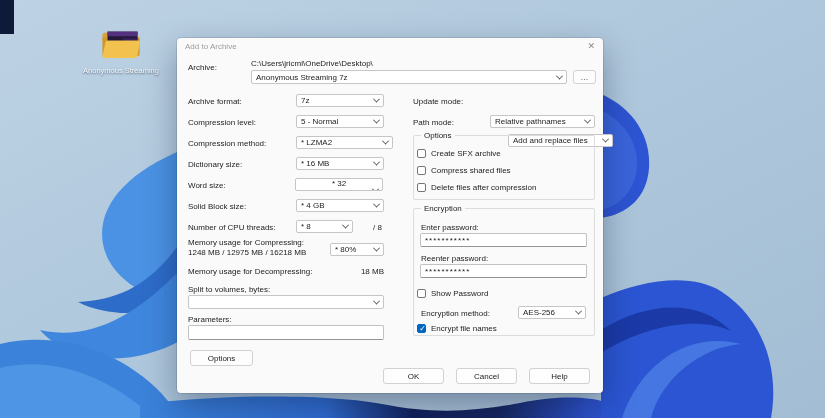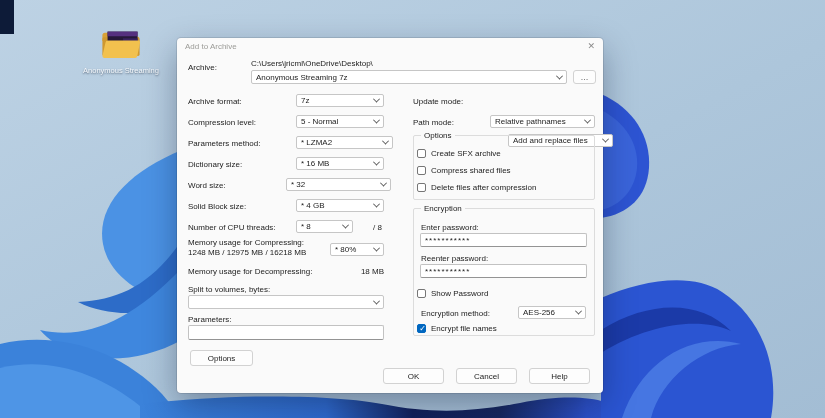--- a/index.html
+++ b/index.html
@@ -131,34 +131,34 @@
       <span>7z</span>
         <span class="chev"></span>
     </div>
 
     <div class="lbl" style="left:11px;top:80px;">Compression level:</div>
     <div class="combo" style="left:119px;top:77px;width:88px;">
       <span>5 - Normal</span>
         <span class="chev"></span>
     </div>
 
-    <div class="lbl" style="left:11px;top:101px;">Parameters method:</div>
+    <div class="lbl" style="left:11px;top:101px;">Compression method:</div>
     <div class="combo" style="left:119px;top:98px;width:97px;">
       <span>* LZMA2</span>
         <span class="chev"></span>
     </div>
 
     <div class="lbl" style="left:11px;top:122px;">Dictionary size:</div>
     <div class="combo" style="left:119px;top:119px;width:88px;">
       <span>* 16 MB</span>
         <span class="chev"></span>
     </div>
 
     <div class="lbl" style="left:11px;top:143px;">Word size:</div>
-    <div class="combo" style="left:109px;top:140px;width:105px;">
+    <div class="combo" style="left:118px;top:140px;width:88px;flex-direction:column;">
       <span>* 32</span>
         <span class="chev"></span>
     </div>
 
     <div class="lbl" style="left:11px;top:164px;">Solid Block size:</div>
     <div class="combo" style="left:119px;top:161px;width:88px;">
       <span>* 4 GB</span>
         <span class="chev"></span>
     </div>
 

